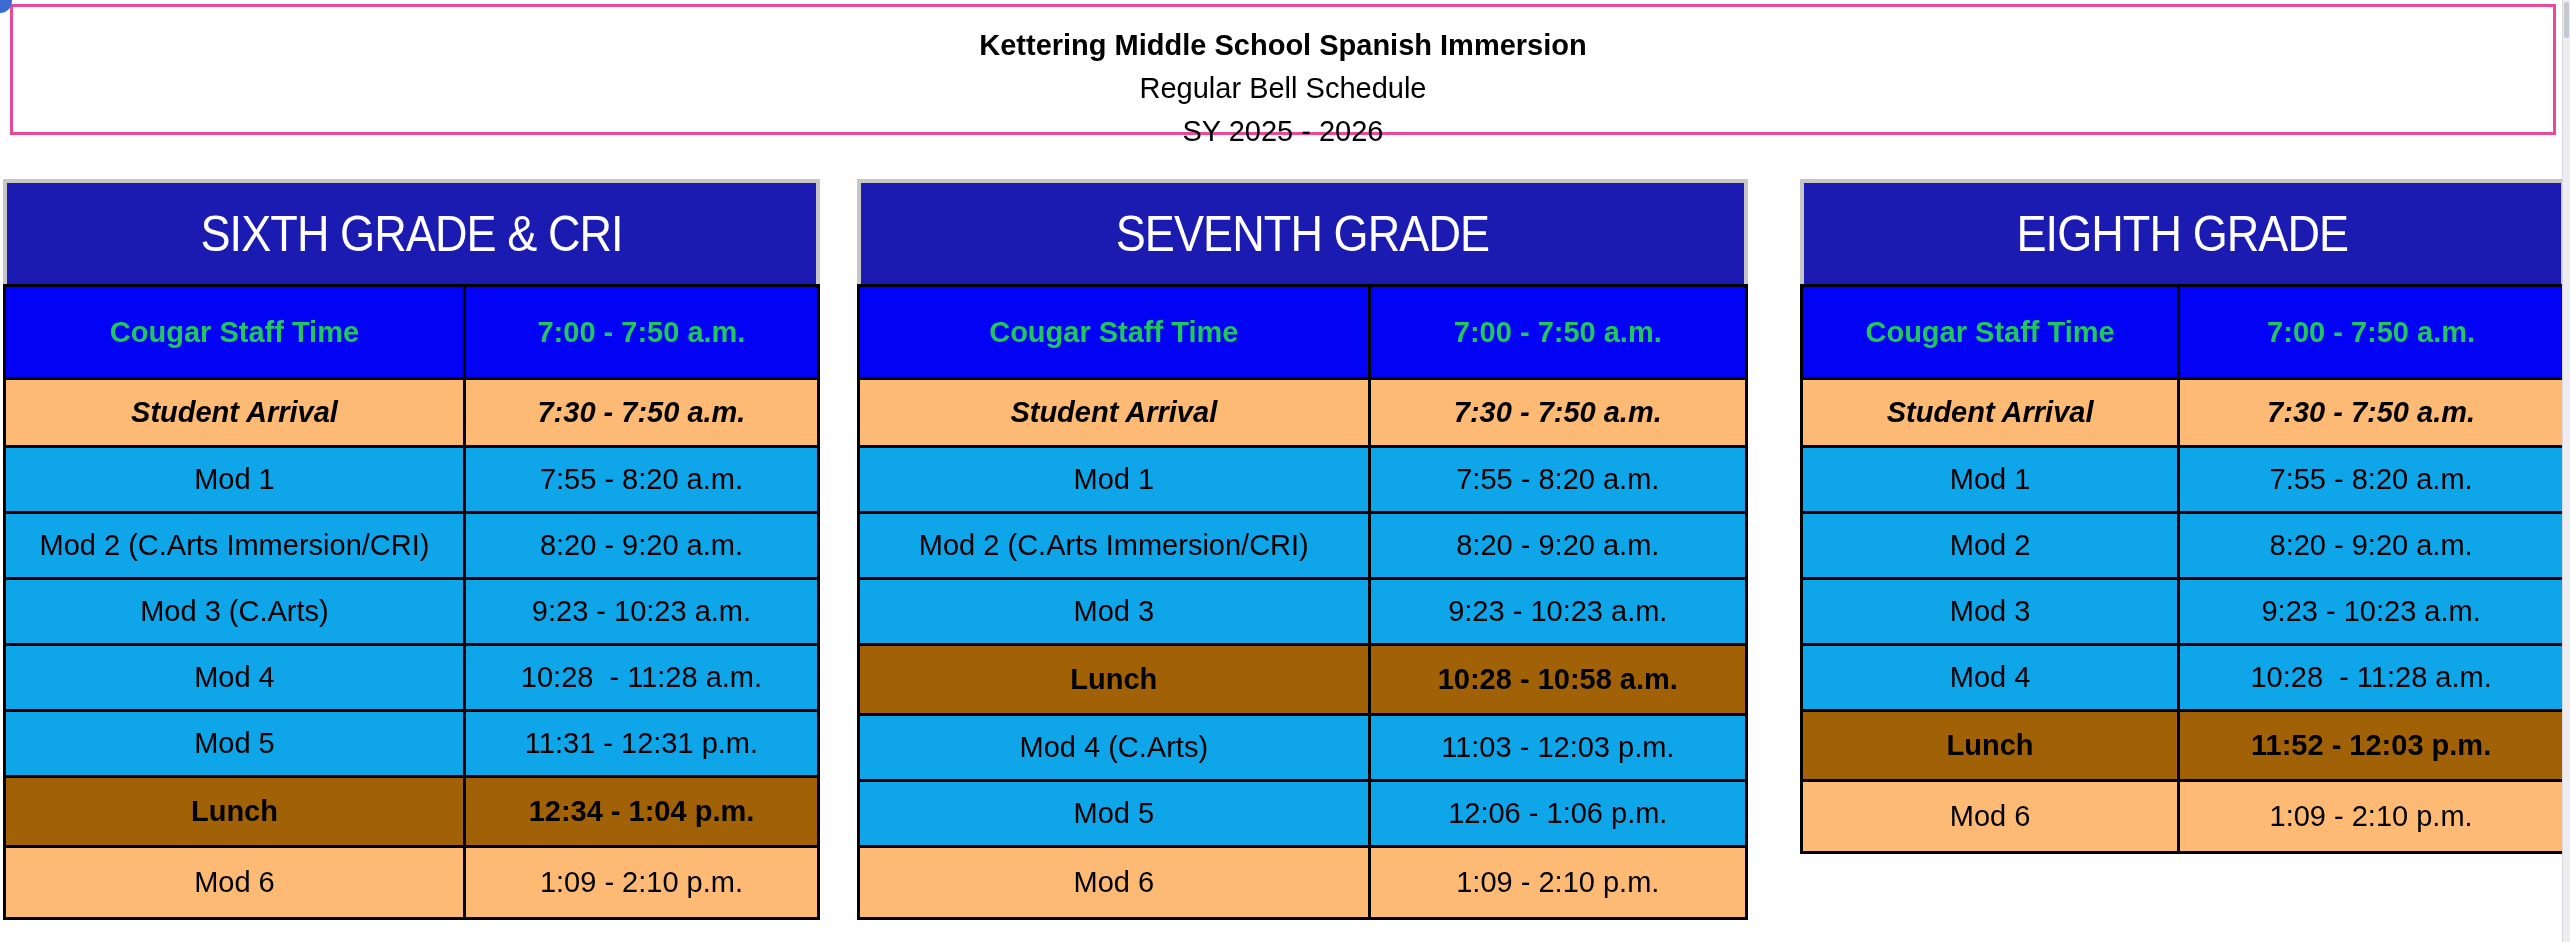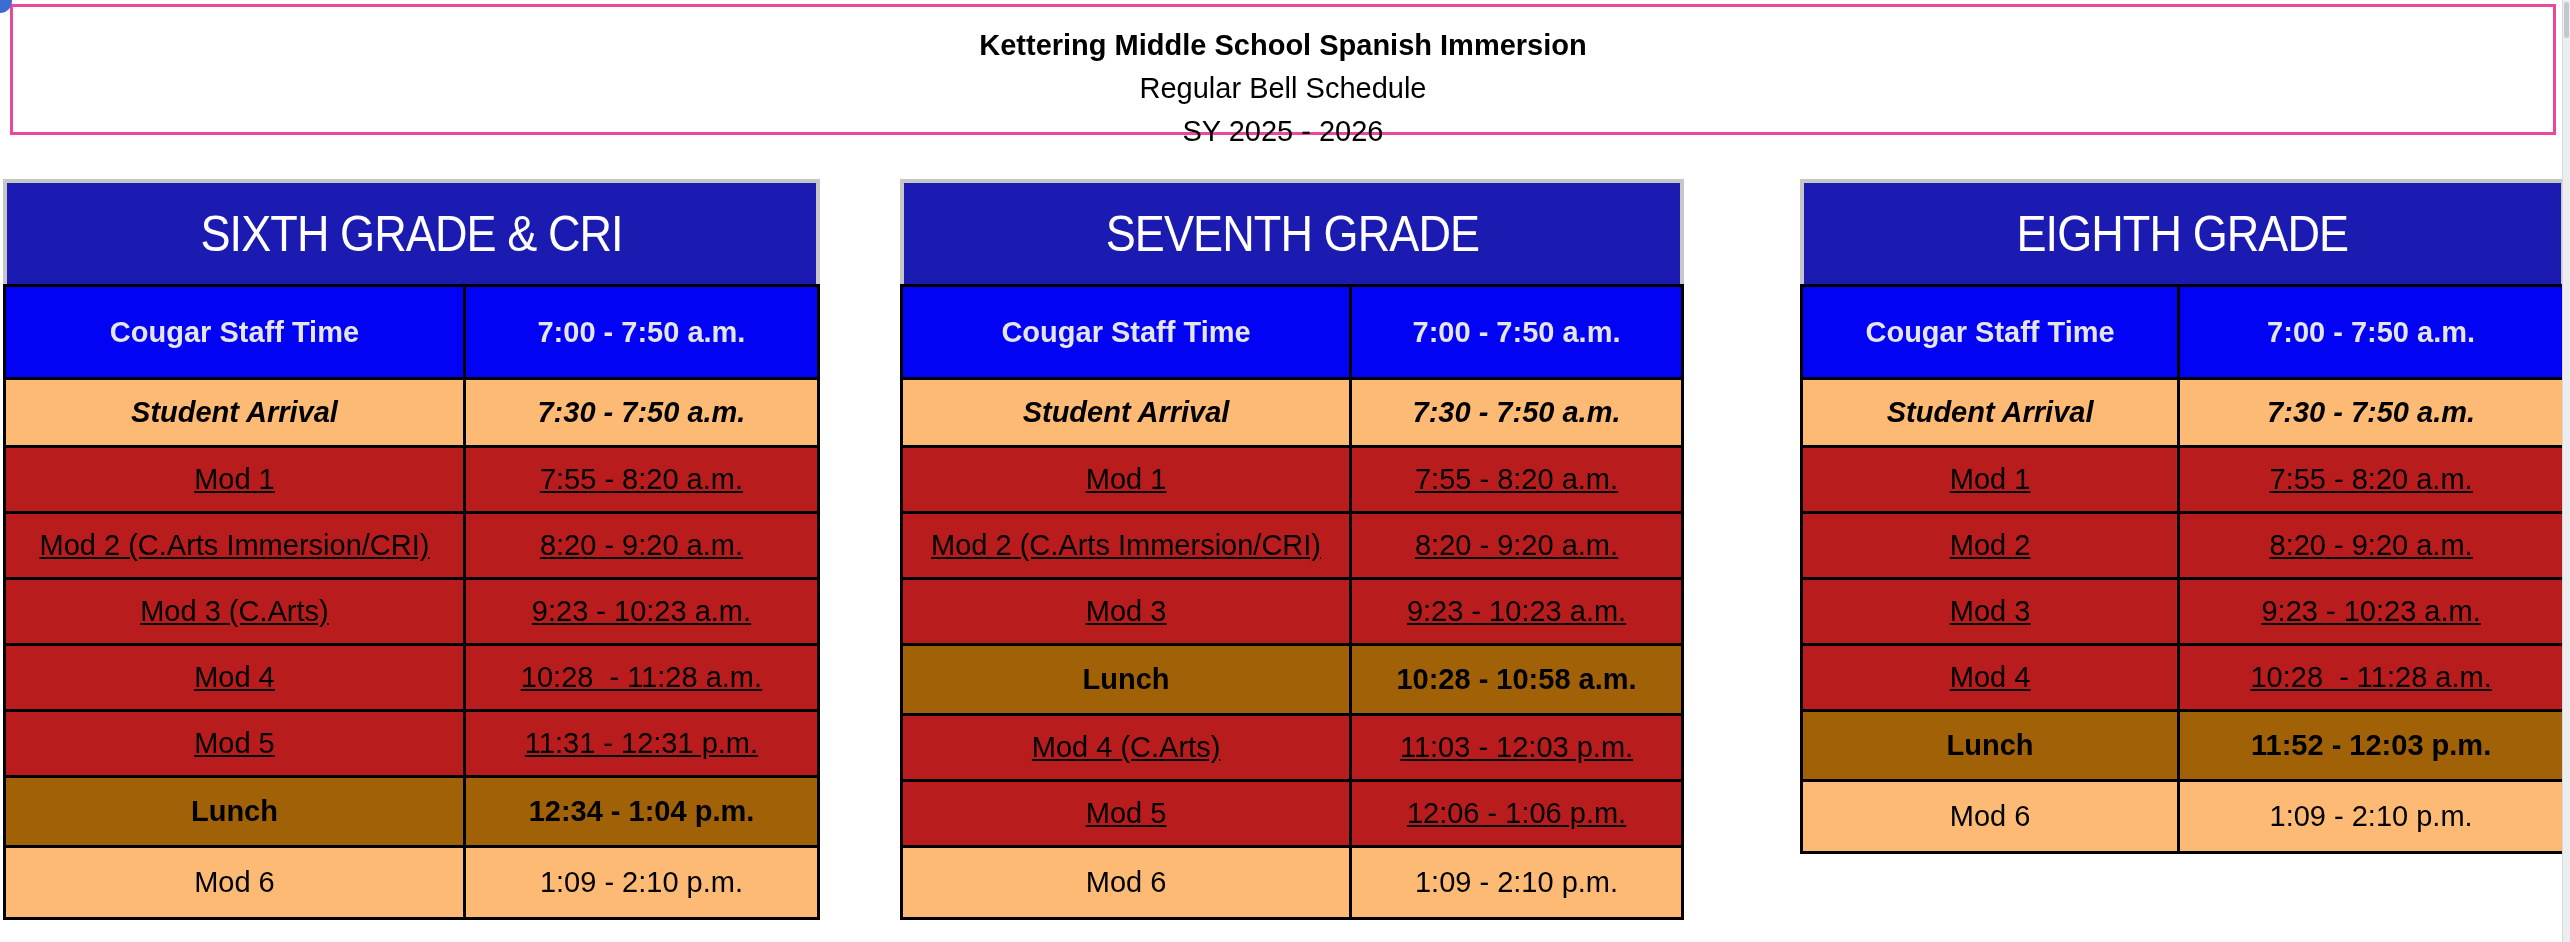--- a/index.html
+++ b/index.html
@@ -15,39 +15,39 @@
   }
   .titlebox .l1{font-weight:700;}
   
   .cursor-dot{
     position:absolute;left:-12px;top:-11px;width:24px;height:24px;border-radius:50%;
     background:#3c6bd2;z-index:6;
   }
   
   .grade{position:absolute;top:179px;box-sizing:border-box;}
   .g1{left:3px;width:817px;}
-  .g2{left:900px;width:784px;}
+  .g2{left:857px;width:891px;}
   .g3{left:1800px;width:765px;}
   .banner{
     height:101px;border:4px solid #c6c6c6;border-bottom:none;box-sizing:content-box;
     background:#1b1bb1;color:#fff;display:flex;align-items:center;justify-content:center;
     font-size:50px;font-weight:400;letter-spacing:-1px;
   }
   .banner span{display:inline-block;transform:scaleX(0.9);transform-origin:center;white-space:nowrap;}
   table.sched{
     width:100%;border-collapse:collapse;table-layout:fixed;
     font-size:29px;text-align:center;
   }
   table.sched td{
     border:3px solid #000;vertical-align:middle;padding:0 6px;overflow:hidden;
   }
   td.time{white-space:pre-wrap;}
-  tr.rh{height:93px;background:#0202f5;color:#e5e5e5;font-weight:700;}
+  tr.rh{height:93px;background:#0202f5;color:#22c55e;font-weight:700;}
   tr.ra{height:68px;background:#fdba74;font-weight:700;font-style:italic;}
-  tr.rn{height:66px;background:#b91c1c;text-decoration:underline;}
+  tr.rn{height:66px;background:#0ea5e9;}
   tr.rl{height:70px;background:#a16207;font-weight:700;}
   tr.rz{height:72px;background:#fdba74;}
   
   .scroll-track{
     position:absolute;right:0;top:0;width:7px;height:942px;
     background:#ededf0;border-left:1px solid #d8d8dc;z-index:5;
   }
   .scroll-thumb{
     position:absolute;right:1px;top:2px;width:5px;height:36px;
     background:#c3c8d0;border-radius:3px;

